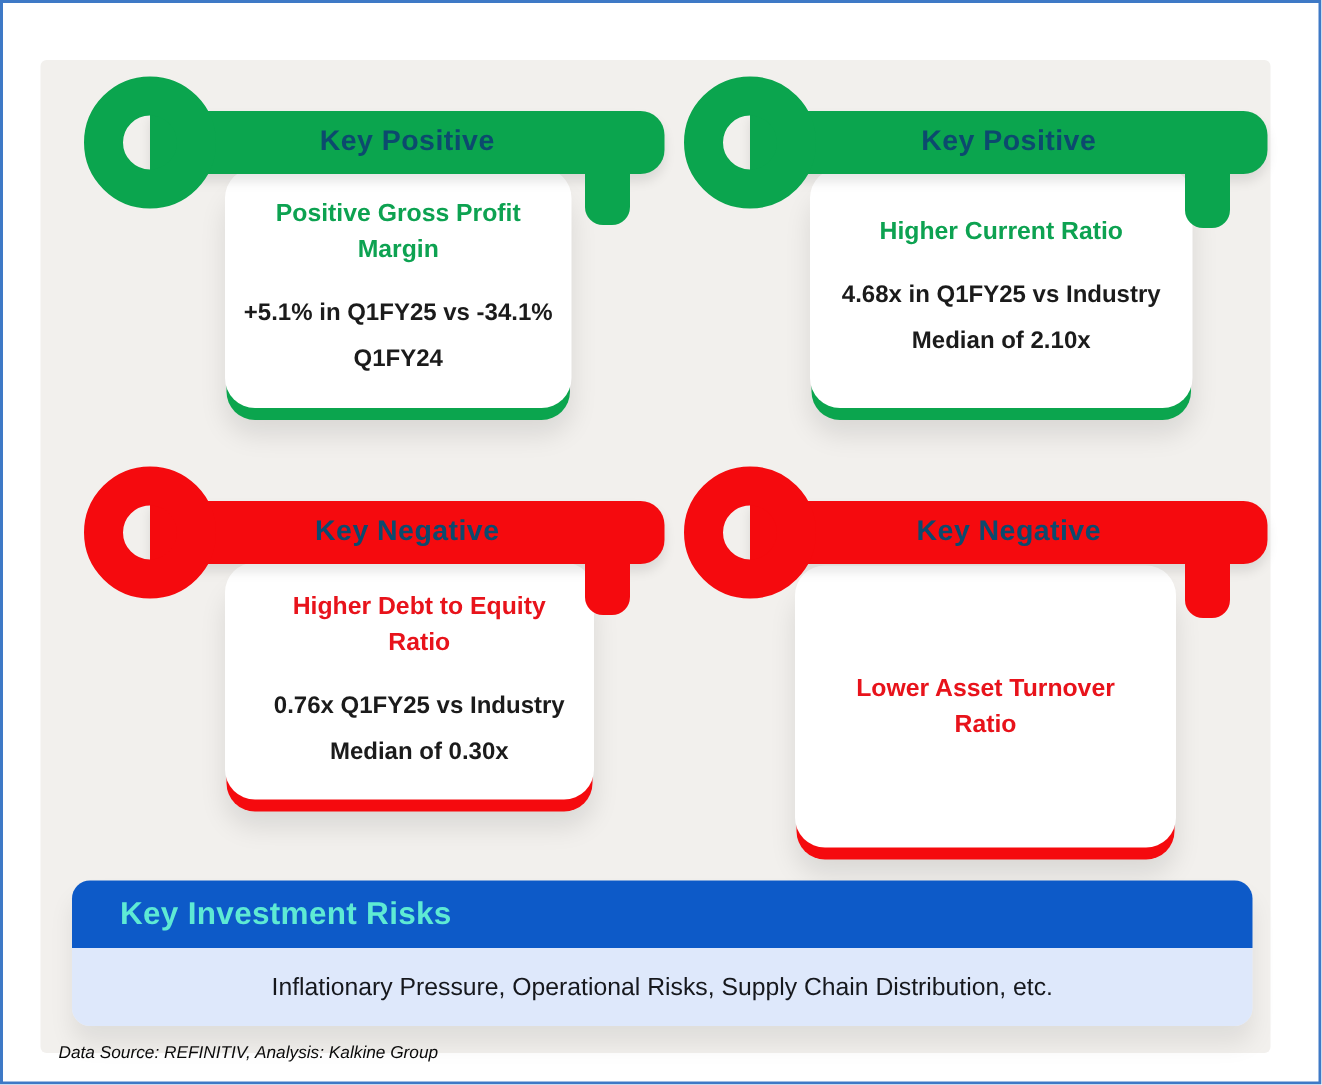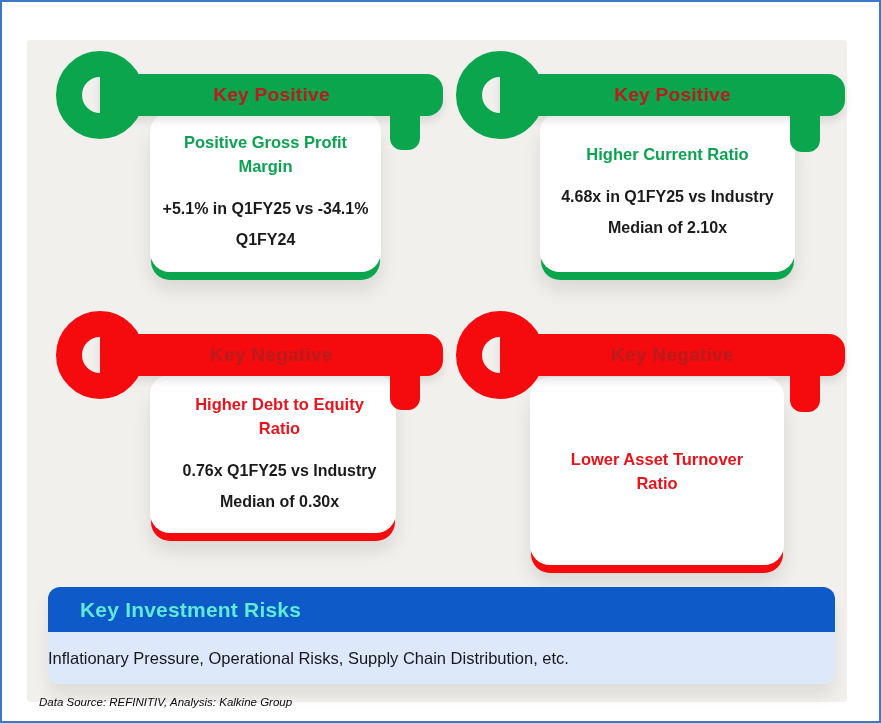--- a/index.html
+++ b/index.html
@@ -15,21 +15,21 @@
         display:flex;flex-direction:column;align-items:center;justify-content:center;
         gap:15px;box-shadow:0 9px 0 -1px var(--accent),0 18px 18px rgba(0,0,0,.10);
         z-index:1;}
   .kg .bar{position:absolute;height:42px;background:var(--accent);
         border-radius:0 16px 16px 0;z-index:2;box-shadow:0 5px 8px rgba(0,0,0,.10);}
   .kg .ring{position:absolute;width:36px;height:36px;border:26px solid var(--accent);
         border-radius:50%;z-index:3;}
   .kg .tooth{position:absolute;width:30px;background:var(--accent);
         border-radius:0 0 12px 12px;z-index:2;}
   .kg .klabel{position:absolute;height:42px;line-height:42px;text-align:center;
-        color:#b91c1c;font-size:19px;font-weight:bold;letter-spacing:.3px;z-index:4;}
+        color:#0c4a6e;font-size:19px;font-weight:bold;letter-spacing:.3px;z-index:4;}
   .card-title{font-size:16.5px;font-weight:bold;line-height:24px;text-align:center;
         white-space:pre;color:var(--title);}
   .card-detail{font-size:16px;font-weight:bold;line-height:31px;text-align:center;
         white-space:pre;color:#1B1B1B;}
 
   .pos{--accent:#0BA54E;--title:#0DA251;}
   .neg{--accent:#F50A0E;--title:#E8131B;}
 
   
   .kg-a .ring{left:29px;top:11px;}
@@ -52,21 +52,21 @@
   .kg-d .tooth{left:763px;top:316px;height:56px;}
   .kg-d .card{left:503px;top:337px;width:254px;height:188px;}
 
   
   .risks{position:absolute;left:21px;top:547px;width:787px;z-index:1;
          box-shadow:0 12px 16px rgba(0,0,0,.08);border-radius:12px;}
   .risks-header{height:45px;line-height:45px;background:#0D5AC8;
          border-radius:12px 12px 0 0;padding-left:32px;
          color:#5eead4;font-size:21px;font-weight:bold;letter-spacing:.2px;}
   .risks-body{height:52px;line-height:52px;background:#DEE8FB;
-         border-radius:0 0 12px 12px;
+         border-radius:0 0 12px 12px;text-align:center;
          color:#16181D;font-size:16.5px;font-weight:normal;}
 
   
   .footnote{position:absolute;left:37px;top:694px;font-size:11.5px;
          font-weight:normal;font-style:italic;color:#0B0B0B;}
 </style>
 </head>
 <body>
 
 <div class="frame">

